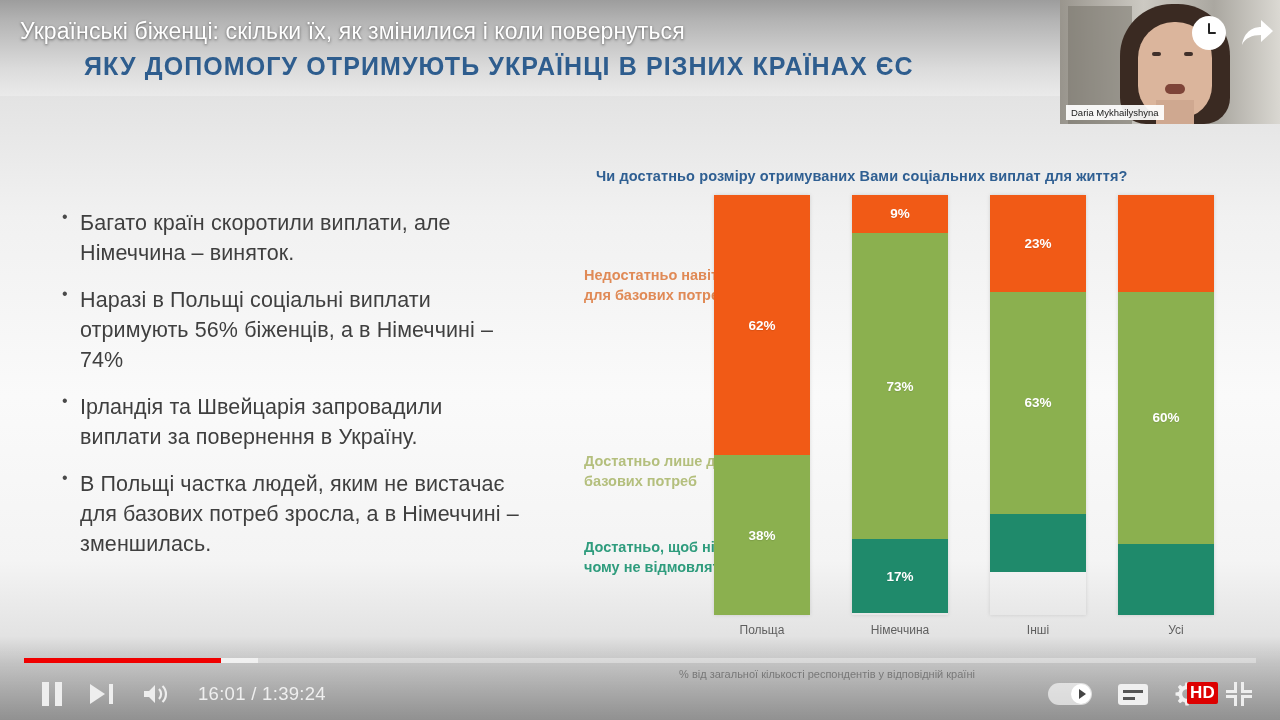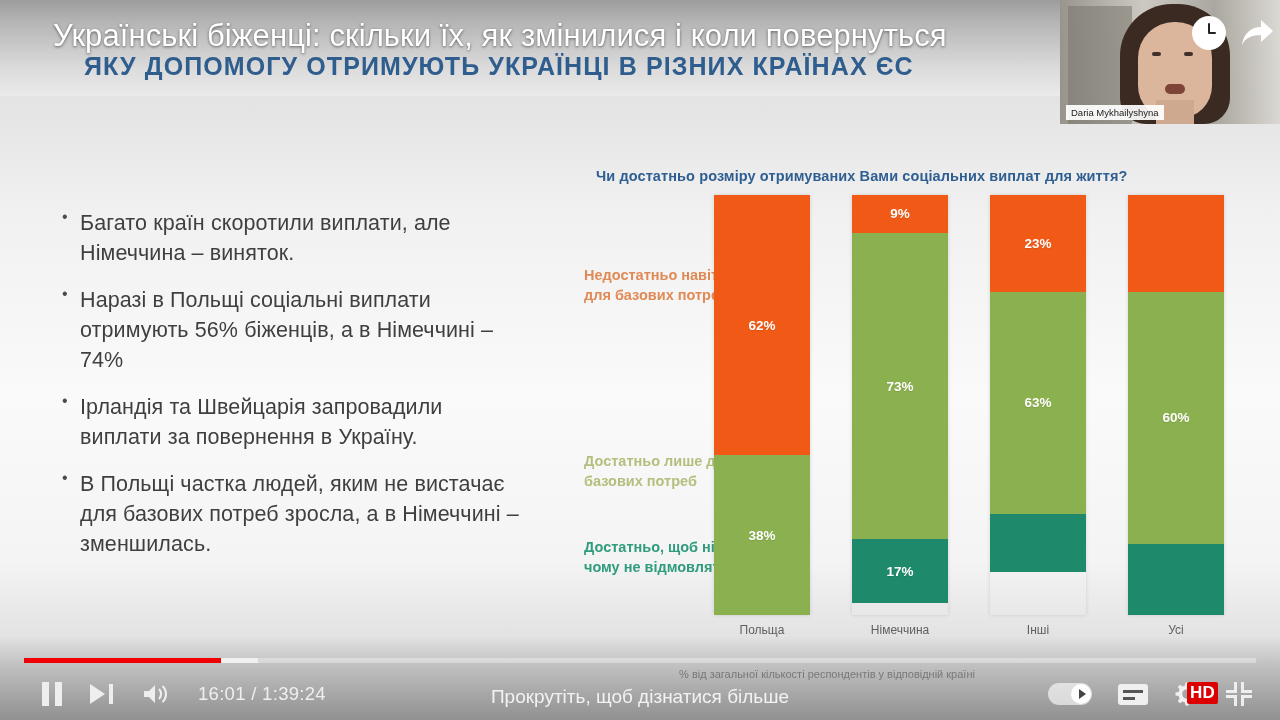--- a/index.html
+++ b/index.html
@@ -14,24 +14,23 @@
     overflow: hidden;
   }
 
   
   .slide-head {
     position: absolute; left: 0; top: 0; width: 1280px; height: 96px;
     background: linear-gradient(180deg,#9d9d9d 0%,#b4b4b4 22%,#c9c9c9 48%,#dcdcdc 72%,#eaeaea 100%);
   }
   .video-title {
     position: absolute; left: 20px; top: 18px;
-    font-size: 31px; color: #ffffff; letter-spacing: .1px;
+    font-size: 23px; color: #ffffff; letter-spacing: .1px;
     text-shadow: 0 1px 3px rgba(0,0,0,.55);
     white-space: nowrap;
-    margin-left: 33px;
   }
   .slide-title {
     position: absolute; left: 84px; top: 52px;
     font-size: 25px; font-weight: bold; color: #2e5d8e;
     letter-spacing: 1.1px; white-space: nowrap;
   }
 
   
   .bullets { position: absolute; left: 62px; top: 208px; width: 460px; }
   .bullet { display: flex; align-items: flex-start; margin-bottom: 17px; }
@@ -205,41 +204,41 @@
       </div>
       <div class="cat-label" style="left: -12px;">Польща</div>
       <div class="bar-col" style="left: 138px;">
         <div class="bar-stack">
           <div class="seg" style="height: 37.8px; background: rgb(241, 90, 22);">
             <span>9%</span>
           </div>
           <div class="seg" style="height: 306.6px; background: rgb(139, 176, 79);">
             <span>73%</span>
           </div>
-          <div class="seg" style="height: 64px; background: rgb(31, 138, 107);">
+          <div class="seg" style="height: 74px; background: rgb(31, 138, 107);">
             <span>17%</span>
           </div>
         </div>
       </div>
       <div class="cat-label" style="left: 126px;">Німеччина</div>
       <div class="bar-col" style="left: 276px;">
         <div class="bar-stack">
           <div class="seg" style="height: 96.6px; background: rgb(241, 90, 22);">
             <span>23%</span>
           </div>
           <div class="seg" style="height: 222px; background: rgb(139, 176, 79);">
             <span>63%</span>
           </div>
           <div class="seg" style="height: 58.8px; background: rgb(31, 138, 107);">
             <span></span>
           </div>
         </div>
       </div>
       <div class="cat-label" style="left: 264px;">Інші</div>
-      <div class="bar-col" style="left: 414px;">
+      <div class="bar-col" style="left: 404px;">
         <div class="bar-stack">
           <div class="seg" style="height: 96.6px; background: rgb(241, 90, 22);">
             <span></span>
           </div>
           <div class="seg" style="height: 252px; background: rgb(139, 176, 79);">
             <span>60%</span>
           </div>
           <div class="seg" style="height: 71.4px; background: rgb(31, 138, 107);">
             <span></span>
           </div>
@@ -318,14 +317,13 @@
       </div>
       <div class="ic-exitfs">
           <i></i>
           <i></i>
           <i></i>
           <i></i>
         </div>
     </div>
   </div>
 
-  <div class="scroll-hint">Прокрутіть, щоб дізнатися більше</div>
 </div>
 
 </body></html>

